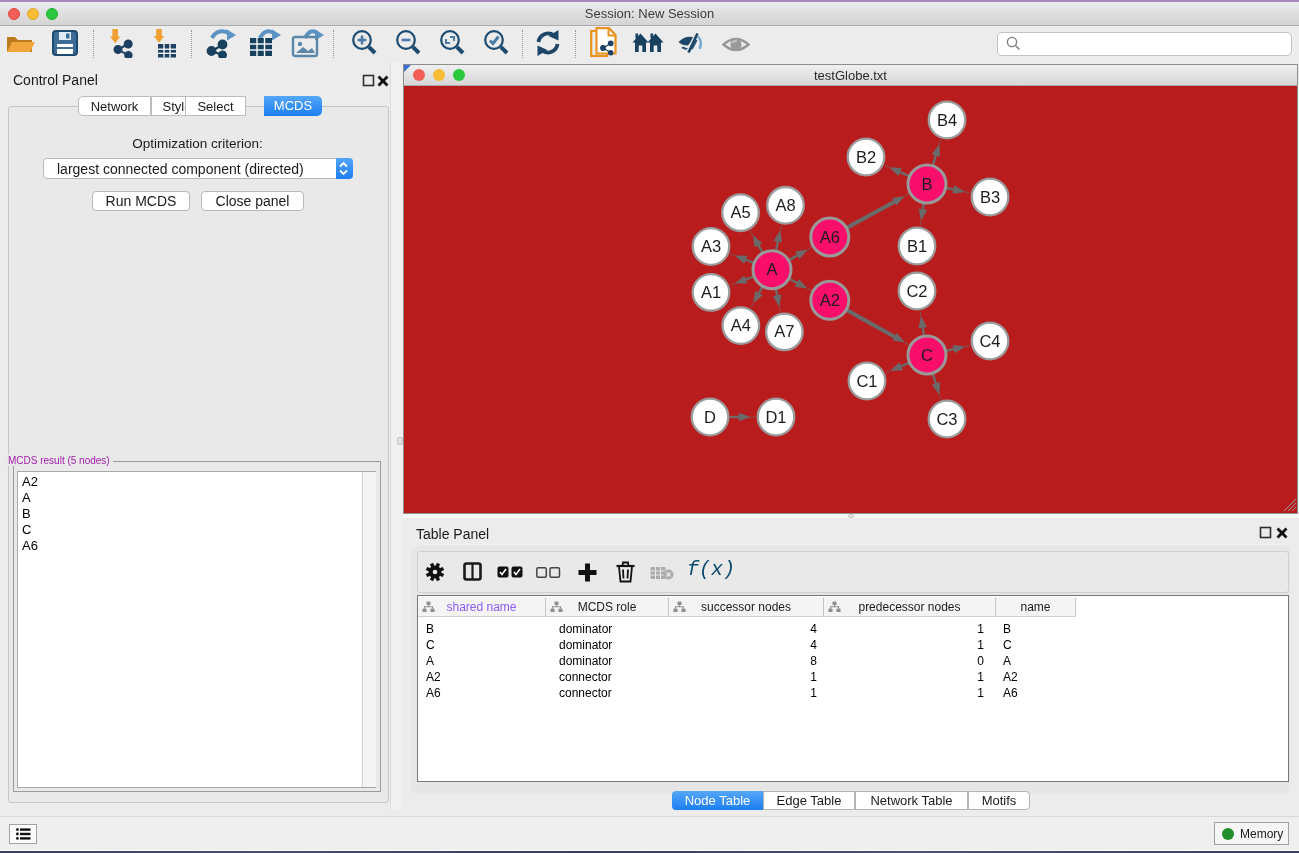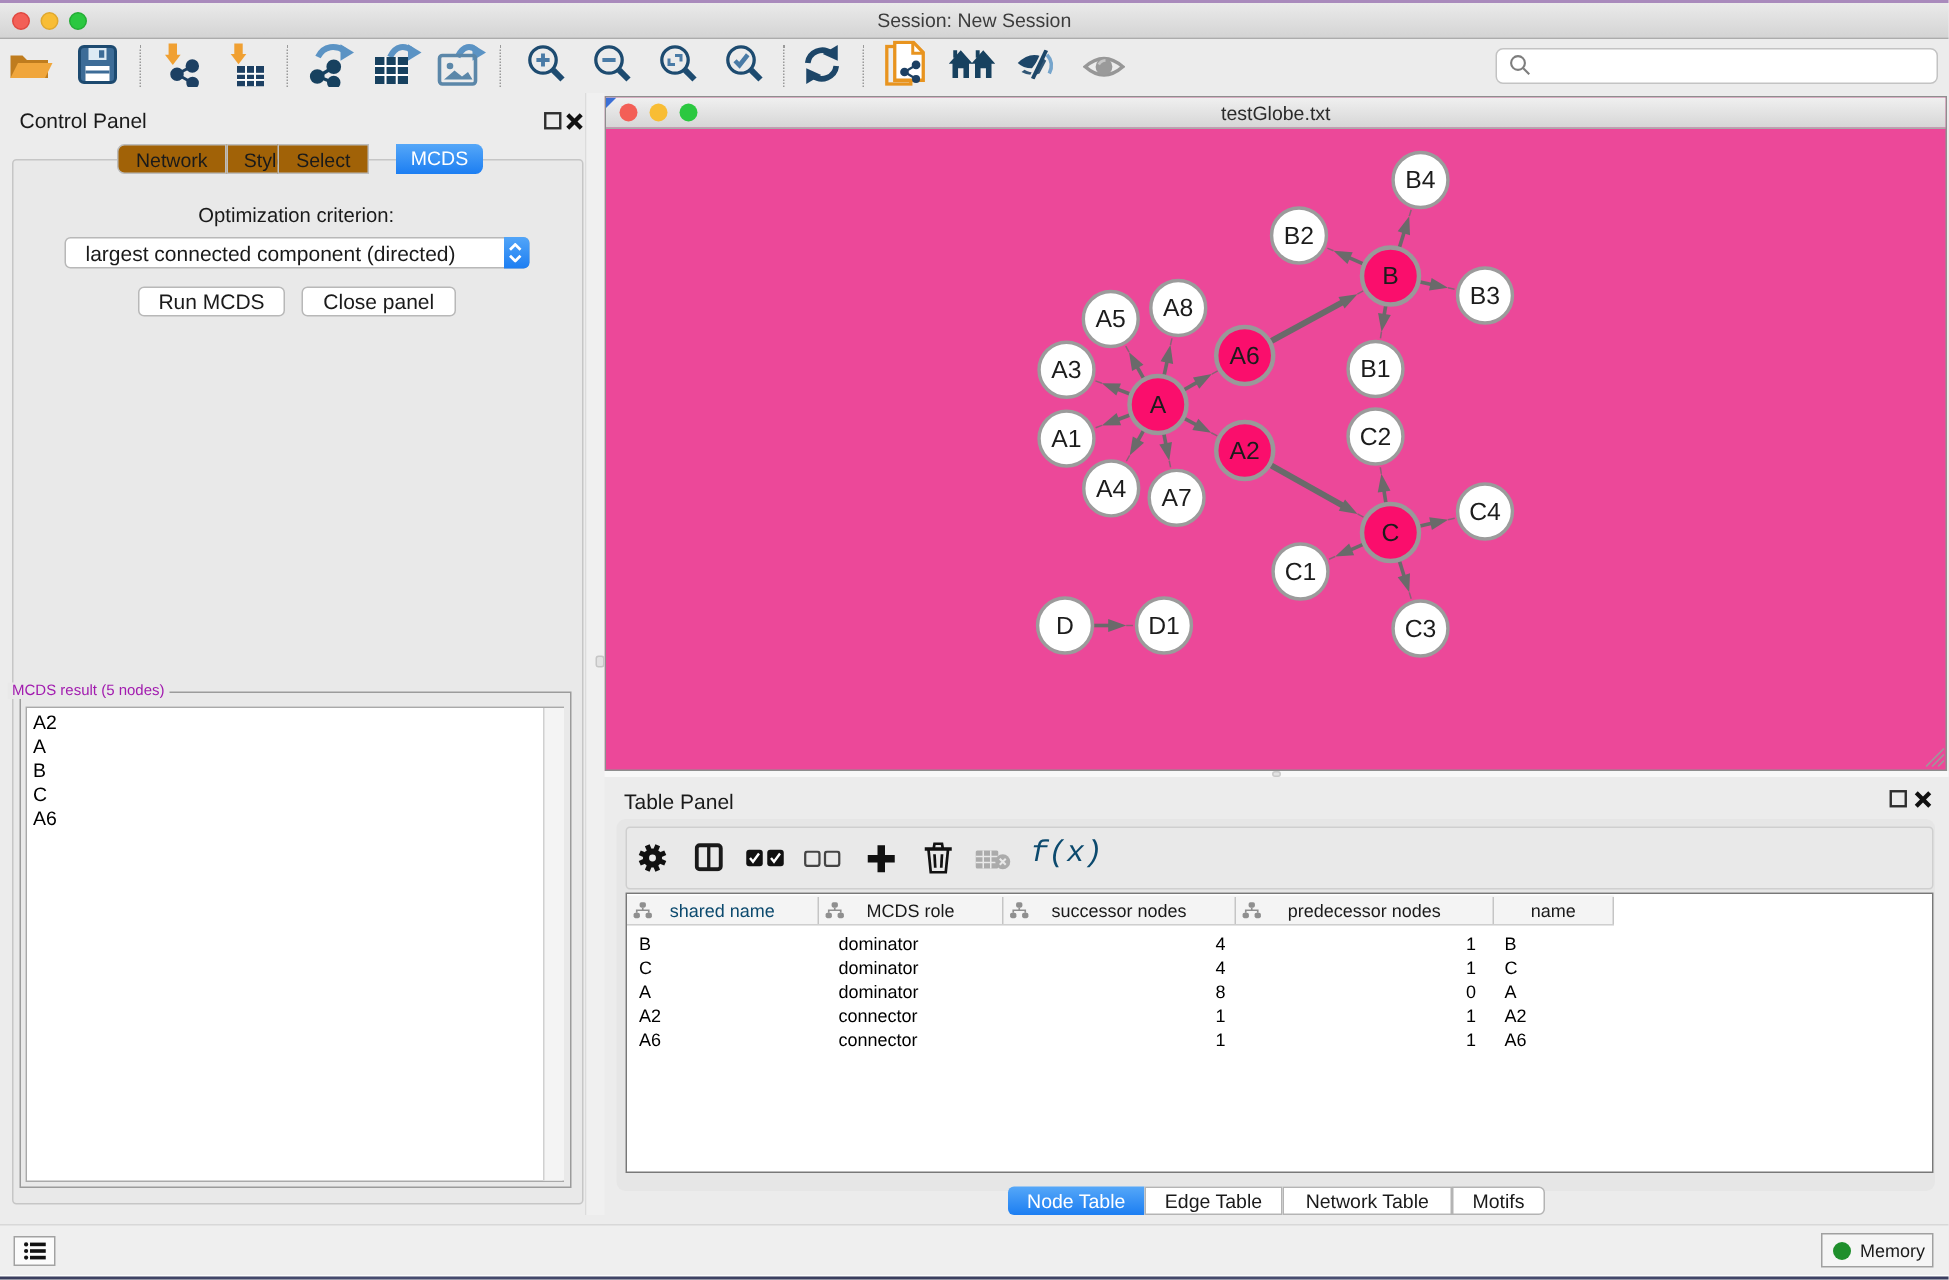--- a/index.html
+++ b/index.html
@@ -12,35 +12,35 @@
   #titlebar .title{position:absolute;left:0;right:0;top:4px;text-align:center;font-size:13px;color:#3c3c3c;}
   .tl{position:absolute;border-radius:50%;width:12px;height:12px;}
   
   #toolbar{left:0;top:27px;width:1299px;height:35px;background:#ececec;}
   .sep{position:absolute;top:3px;height:28px;border-left:1px dotted #9a9a9a;width:0;}
   
   #search{left:997px;top:32px;width:293px;height:22px;background:#fff;border:1px solid #c3c3c3;border-radius:5px;}
   
   #cp-title{left:13px;top:72px;font-size:14px;color:#1a1a1a;}
   #cp-box{left:8px;top:106px;width:379px;height:695px;border:1px solid #c6c6c6;border-radius:3px;background:#e9e9e9;}
-  .tab{position:absolute;top:96px;height:20px;background:#a16207;border:1px solid #bcbcbc;box-sizing:border-box;font-size:13px;color:#1a1a1a;text-align:center;line-height:19px;}
+  .tab{position:absolute;top:96px;height:20px;background:#ffffff;border:1px solid #bcbcbc;box-sizing:border-box;font-size:13px;color:#1a1a1a;text-align:center;line-height:19px;}
   #tab-mcds{background:linear-gradient(#55a7f8,#1c7ef2);color:#fff;border:none;border-radius:0 5px 5px 0;line-height:20px;}
   #opt-label{left:0px;top:136px;width:395px;text-align:center;font-size:13.5px;color:#1a1a1a;}
   #dropdown{left:43px;top:158px;width:310px;height:21px;background:#fff;border:1px solid #b8b8b8;border-radius:4px;box-sizing:border-box;}
   #dropdown .txt{position:absolute;left:13px;top:2px;font-size:14px;color:#1a1a1a;}
   #dropdown .btn{position:absolute;right:-1px;top:-1px;width:17px;height:21px;background:linear-gradient(#52a5f8,#1d7ef2);border-radius:0 4px 4px 0;}
   .pushbtn{position:absolute;top:191px;height:20px;background:#fff;border:1px solid #b8b8b8;border-radius:4px;box-sizing:border-box;font-size:14px;color:#1a1a1a;text-align:center;line-height:18px;}
   
   #mcds-field{left:13px;top:461px;width:368px;height:331px;border:1px solid #9b9b9b;box-sizing:border-box;}
   #mcds-legend{left:5px;top:455px;background:#e9e9e9;font-size:10px;color:#a21caf;padding:0 3px;}
   #mcds-list{left:17px;top:471px;width:359px;height:317px;background:#fff;border:1px solid #a9a9a9;box-sizing:border-box;font-size:13px;color:#000;}
   #mcds-list{padding-top:2px;}#mcds-list .item{padding-left:4px;height:16px;line-height:16px;}
   #mcds-scroll{left:362px;top:472px;width:13px;height:315px;background:#f4f4f4;border-left:1px solid #d0d0d0;}
   
-  #net-win{left:403px;top:64px;width:895px;height:450px;border:1px solid #8e8e8e;background:#ec4899;box-sizing:border-box;}
+  #net-win{left:403px;top:64px;width:895px;height:450px;border:1px solid #8e8e8e;background:#b91c1c;box-sizing:border-box;}
   #net-title{position:absolute;left:0;top:0;width:100%;height:21px;background:linear-gradient(#f0f0f0,#d6d6d6);border-bottom:1px solid #aaa;box-sizing:border-box;}
   #net-title .t{position:absolute;width:100%;text-align:center;top:3px;font-size:13px;color:#2a2a2a;}
   
   #tp-title{left:416px;top:526px;font-size:14px;color:#1a1a1a;}
   #tp-toolbar{left:417px;top:551px;width:872px;height:42px;background:#e9e9e9;border:1px solid #cfcfcf;border-radius:3px;box-sizing:border-box;}
   #tp-table{left:417px;top:595px;width:872px;height:187px;background:#fff;border:1px solid #787878;box-sizing:border-box;}
   .tabb{position:absolute;top:791px;height:19px;background:#fff;border:1px solid #b4b4b4;box-sizing:border-box;font-size:13px;color:#1a1a1a;text-align:center;line-height:18px;}
   
   #statusbar{left:0;top:816px;width:1299px;height:34px;background:#efefef;border-top:1px solid #d8d8d8;}
   #menu-btn{left:9px;top:824px;width:28px;height:20px;background:#fbfbfb;border:1px solid #a2a2a2;box-sizing:border-box;}
@@ -405,21 +405,21 @@
   <line x1="5.5" y1="1" x2="5.5" y2="13"></line>
       <line x1="10.5" y1="1" x2="10.5" y2="13"></line>
  </g>
  <circle cx="18.5" cy="8.5" r="5" fill="#ababab"></circle>
  <path d="M16.5,6.5 L20.5,10.5 M20.5,6.5 L16.5,10.5" stroke="#e9e9e9" stroke-width="1.4"></path>
 </svg>
 <div class="abs" style="left:687px;top:558px;font-family:Liberation Mono, monospace;font-style:italic;font-size:20px;color:#0c4a6e;">f(x)</div>
 
 <div class="abs" id="tp-table">
     <div style="position:absolute;left:0;top:1px;width:658px;height:20px;background:#f4f4f4;border-bottom:1px solid #cfcfcf;box-sizing:border-box;"></div>
-    <div style="position:absolute;left:0px;top:2px;width:128px;height:18px;border-right:1px solid #c5c5c5;box-sizing:border-box;font-size:12px;color:#0c4a6e;">
+    <div style="position:absolute;left:0px;top:2px;width:128px;height:18px;border-right:1px solid #c5c5c5;box-sizing:border-box;font-size:12px;color:#8b5cf6;">
       <svg width="13" height="12" viewBox="0 0 13 12" style="position:absolute;left:4px;top:3px;">
         <g fill="#8f8f8f" stroke="#8f8f8f" stroke-width="1.1" stroke-linecap="butt">
           <rect x="4.4" y="0.5" width="4.2" height="3.6" rx="1.2" stroke="none"></rect>
           <rect x="0.4" y="7.5" width="4.2" height="3.6" rx="1.2" stroke="none"></rect>
           <rect x="8.4" y="7.5" width="4.2" height="3.6" rx="1.2" stroke="none"></rect>
           <path d="M6.5,4.1 L6.5,5.8 M2.5,7.5 L2.5,5.8 L10.5,5.8 L10.5,7.5" fill="none"></path>
         </g>
       </svg>
       <div style="position:absolute;left:0;right:0;top:2px;text-align:center;">shared name</div>
     </div>

